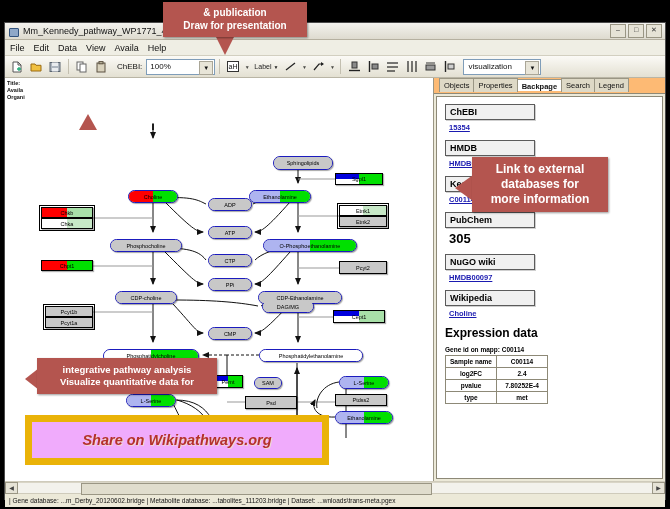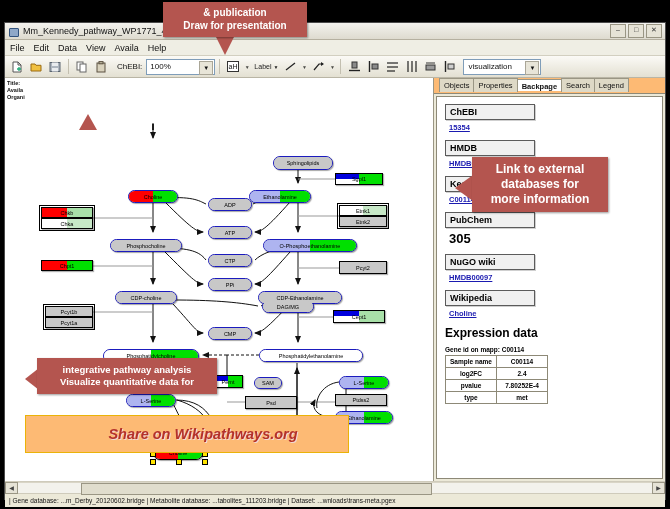--- a/index.html
+++ b/index.html
@@ -55,22 +55,22 @@
         display:flex;align-items:center;justify-content:center;font-size:5.5px;color:#000;
         overflow:hidden;box-shadow:1px 1px 1px rgba(0,0,0,.3);}
   .gene .txt{position:relative;z-index:3;white-space:nowrap;}
   .grpbox{position:absolute;border:1px solid #000;box-sizing:border-box;}
   svg.edges{position:absolute;left:0;top:0;width:428px;height:403px;pointer-events:none;}
   .handle{position:absolute;width:4px;height:4px;background:#ffe400;border:1px solid #000;z-index:9;}
   
   .callout{position:absolute;background:#b4554f;color:#fff;font-weight:bold;text-align:center;
            box-shadow:1px 1px 2px rgba(0,0,0,.4);z-index:30;line-height:1.25;}
   .ptr{position:absolute;width:0;height:0;z-index:29;}
-  .sharebox{position:absolute;border:1px solid #eab308;background:#fdba74;z-index:30;
-            display:flex;align-items:center;justify-content:center;padding-left:32px;}
+  .sharebox{position:absolute;border:7px solid #eab308;background:#f0abfc;z-index:30;
+            display:flex;align-items:center;justify-content:center;}
   .sharebox span{color:#b4312b;font-weight:bold;font-style:italic;font-size:14.5px;
                  text-shadow:1px 1px 0 #f0d7d5;}
   
   .tabstrip{display:flex;align-items:flex-start;height:15px;padding-left:5px;gap:0;
             background:#fdba74;border-bottom:1px solid #8d8977;}
   .tab{font-size:7.5px;padding:2px 4px 2px;border:1px solid #9a9684;border-bottom:none;
        background:#ded9c6;color:#111;margin-right:-1px;}
   .tab.active{background:#fff;position:relative;top:1px;font-weight:bold;padding-bottom:0;}
   .backpage{flex:1;background:#fff;border:1px solid #8d8977;margin:2px;overflow:hidden;
             position:relative;padding:7px 0 0 8px;}

